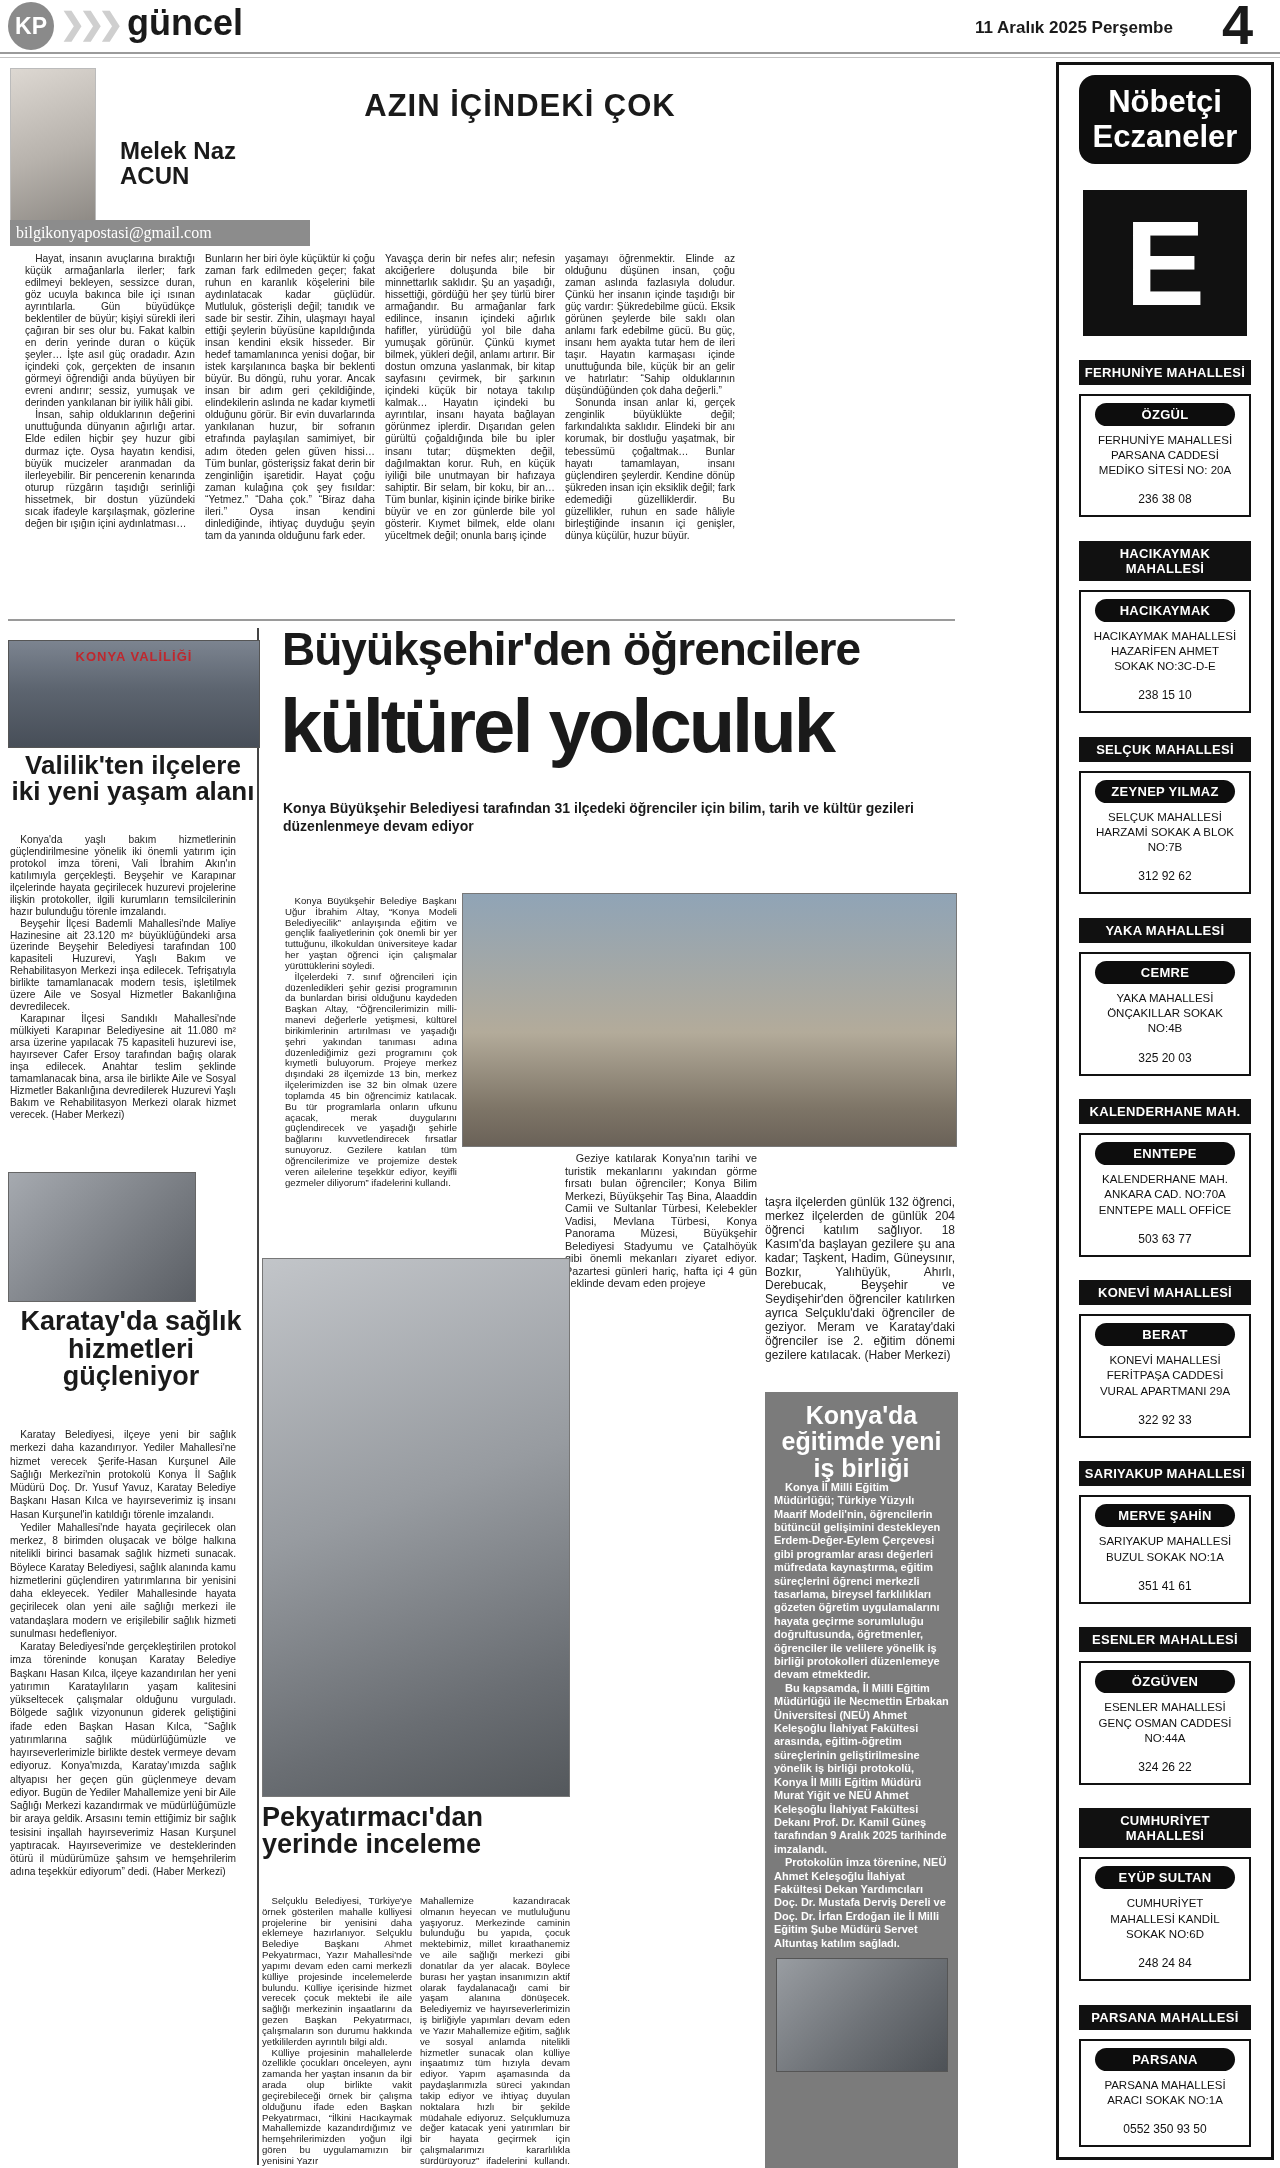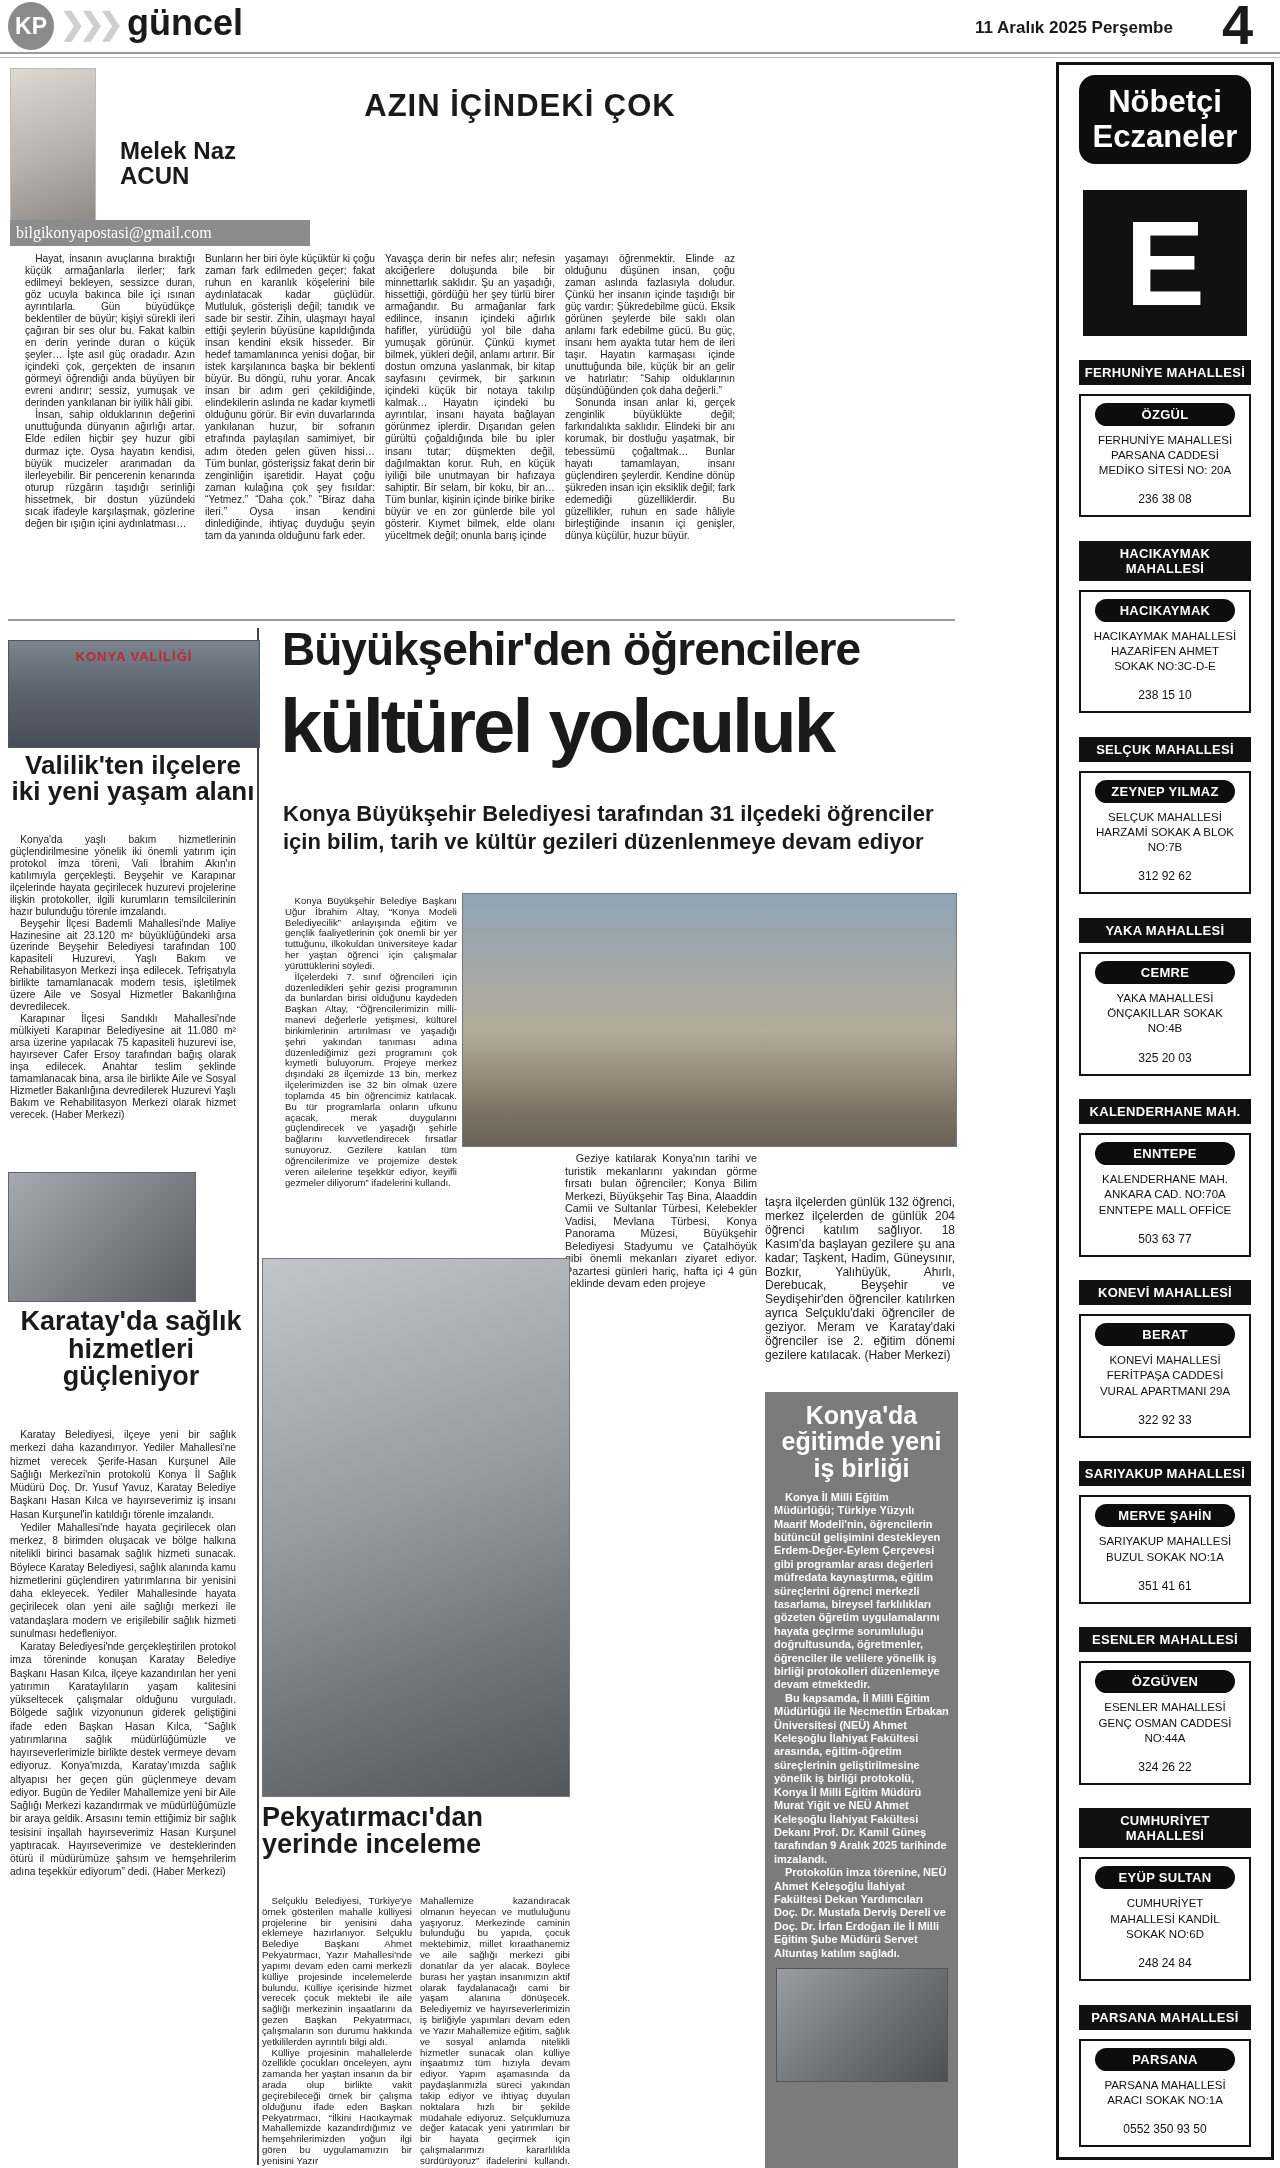--- a/index.html
+++ b/index.html
@@ -37,36 +37,36 @@
   .ph-caption{position:absolute;left:0;top:8px;width:100%;text-align:center;font-size:13px;font-weight:800;letter-spacing:1px;}
   .hl-valilik{left:8px;top:752px;width:250px;font-size:26px;font-weight:800;line-height:1.0;text-align:center;}
   .body-left{left:10px;width:226px;font-size:10.2px;line-height:1.17;color:#222;}
   .ph-karatay{left:8px;top:1172px;width:186px;height:128px;
               background:linear-gradient(135deg,#a6aab0 0%,#7c8086 55%,#5a5e64 100%);border:1px solid #666;}
   .hl-karatay{left:8px;top:1308px;width:246px;font-size:27px;font-weight:800;line-height:1.02;text-align:center;}
 
   
   .hl-kultur1{left:282px;top:622px;width:680px;font-size:46px;font-weight:800;letter-spacing:-1px;}
   .hl-kultur2{left:280px;top:682px;width:690px;font-size:76px;font-weight:800;letter-spacing:-3px;}
-  .sub-kultur{left:283px;top:800px;width:680px;font-size:22px;font-weight:800;line-height:1.25;}
+  .sub-kultur{left:283px;top:800px;width:680px;font-size:14px;font-weight:800;line-height:1.25;}
   .kultur-col1{left:285px;top:896px;width:172px;height:348px;font-size:9.6px;line-height:1.13;color:#222;}
   .ph-students{left:462px;top:893px;width:493px;height:252px;
                background:linear-gradient(180deg,#90a4b6 0%,#b3ab9a 55%,#7e7567 85%,#6a6258 100%);border:1px solid #777;}
   .kultur-col2{left:565px;top:1152px;width:192px;height:142px;font-size:10.8px;line-height:1.16;color:#222;}
   .kultur-col3{left:765px;top:1196px;width:190px;height:142px;font-size:12px;line-height:1.16;color:#222;}
 
   
   .ph-pek{left:262px;top:1258px;width:306px;height:537px;
           background:linear-gradient(160deg,#c2c5c9 0%,#979ba0 45%,#6a6e73 80%,#54585c 100%);border:1px solid #777;}
   .hl-pek{left:262px;top:1804px;width:310px;font-size:27px;font-weight:700;line-height:1.0;}
   .pek-col{top:1896px;width:150px;height:268px;font-size:9.6px;line-height:1.13;color:#222;}
 
   
   .egitim-panel{left:765px;top:1392px;width:193px;height:776px;background:#7b7b7b;box-sizing:border-box;padding:10px 9px;}
-  .egitim-title{color:#fff;font-size:25px;font-weight:800;text-align:center;line-height:1.05;margin-bottom:10px;}
+  .egitim-title{color:#fff;font-size:25px;font-weight:800;text-align:center;line-height:1.05;}
   .egitim-body{color:#fff;font-size:11px;line-height:1.22;font-weight:bold;}
   .ph-egitim{width:170px;height:112px;margin:8px auto 0;
              background:linear-gradient(135deg,#999da2 0%,#6d7176 55%,#4d5156 100%);border:1px solid #555;}
 
   
   .sidebar{left:1056px;top:62px;width:218px;height:2098px;border:3px solid #111;box-sizing:border-box;
            padding:10px 20px;display:flex;flex-direction:column;justify-content:space-between;}
   .nobetci{background:#0d0d0d;border-radius:16px;color:#fff;text-align:center;
            font-size:31px;font-weight:800;line-height:1.12;padding:10px 0;}
   .elogo{background:#111;height:146px;margin:6px 4px 0;display:flex;align-items:center;justify-content:center;

